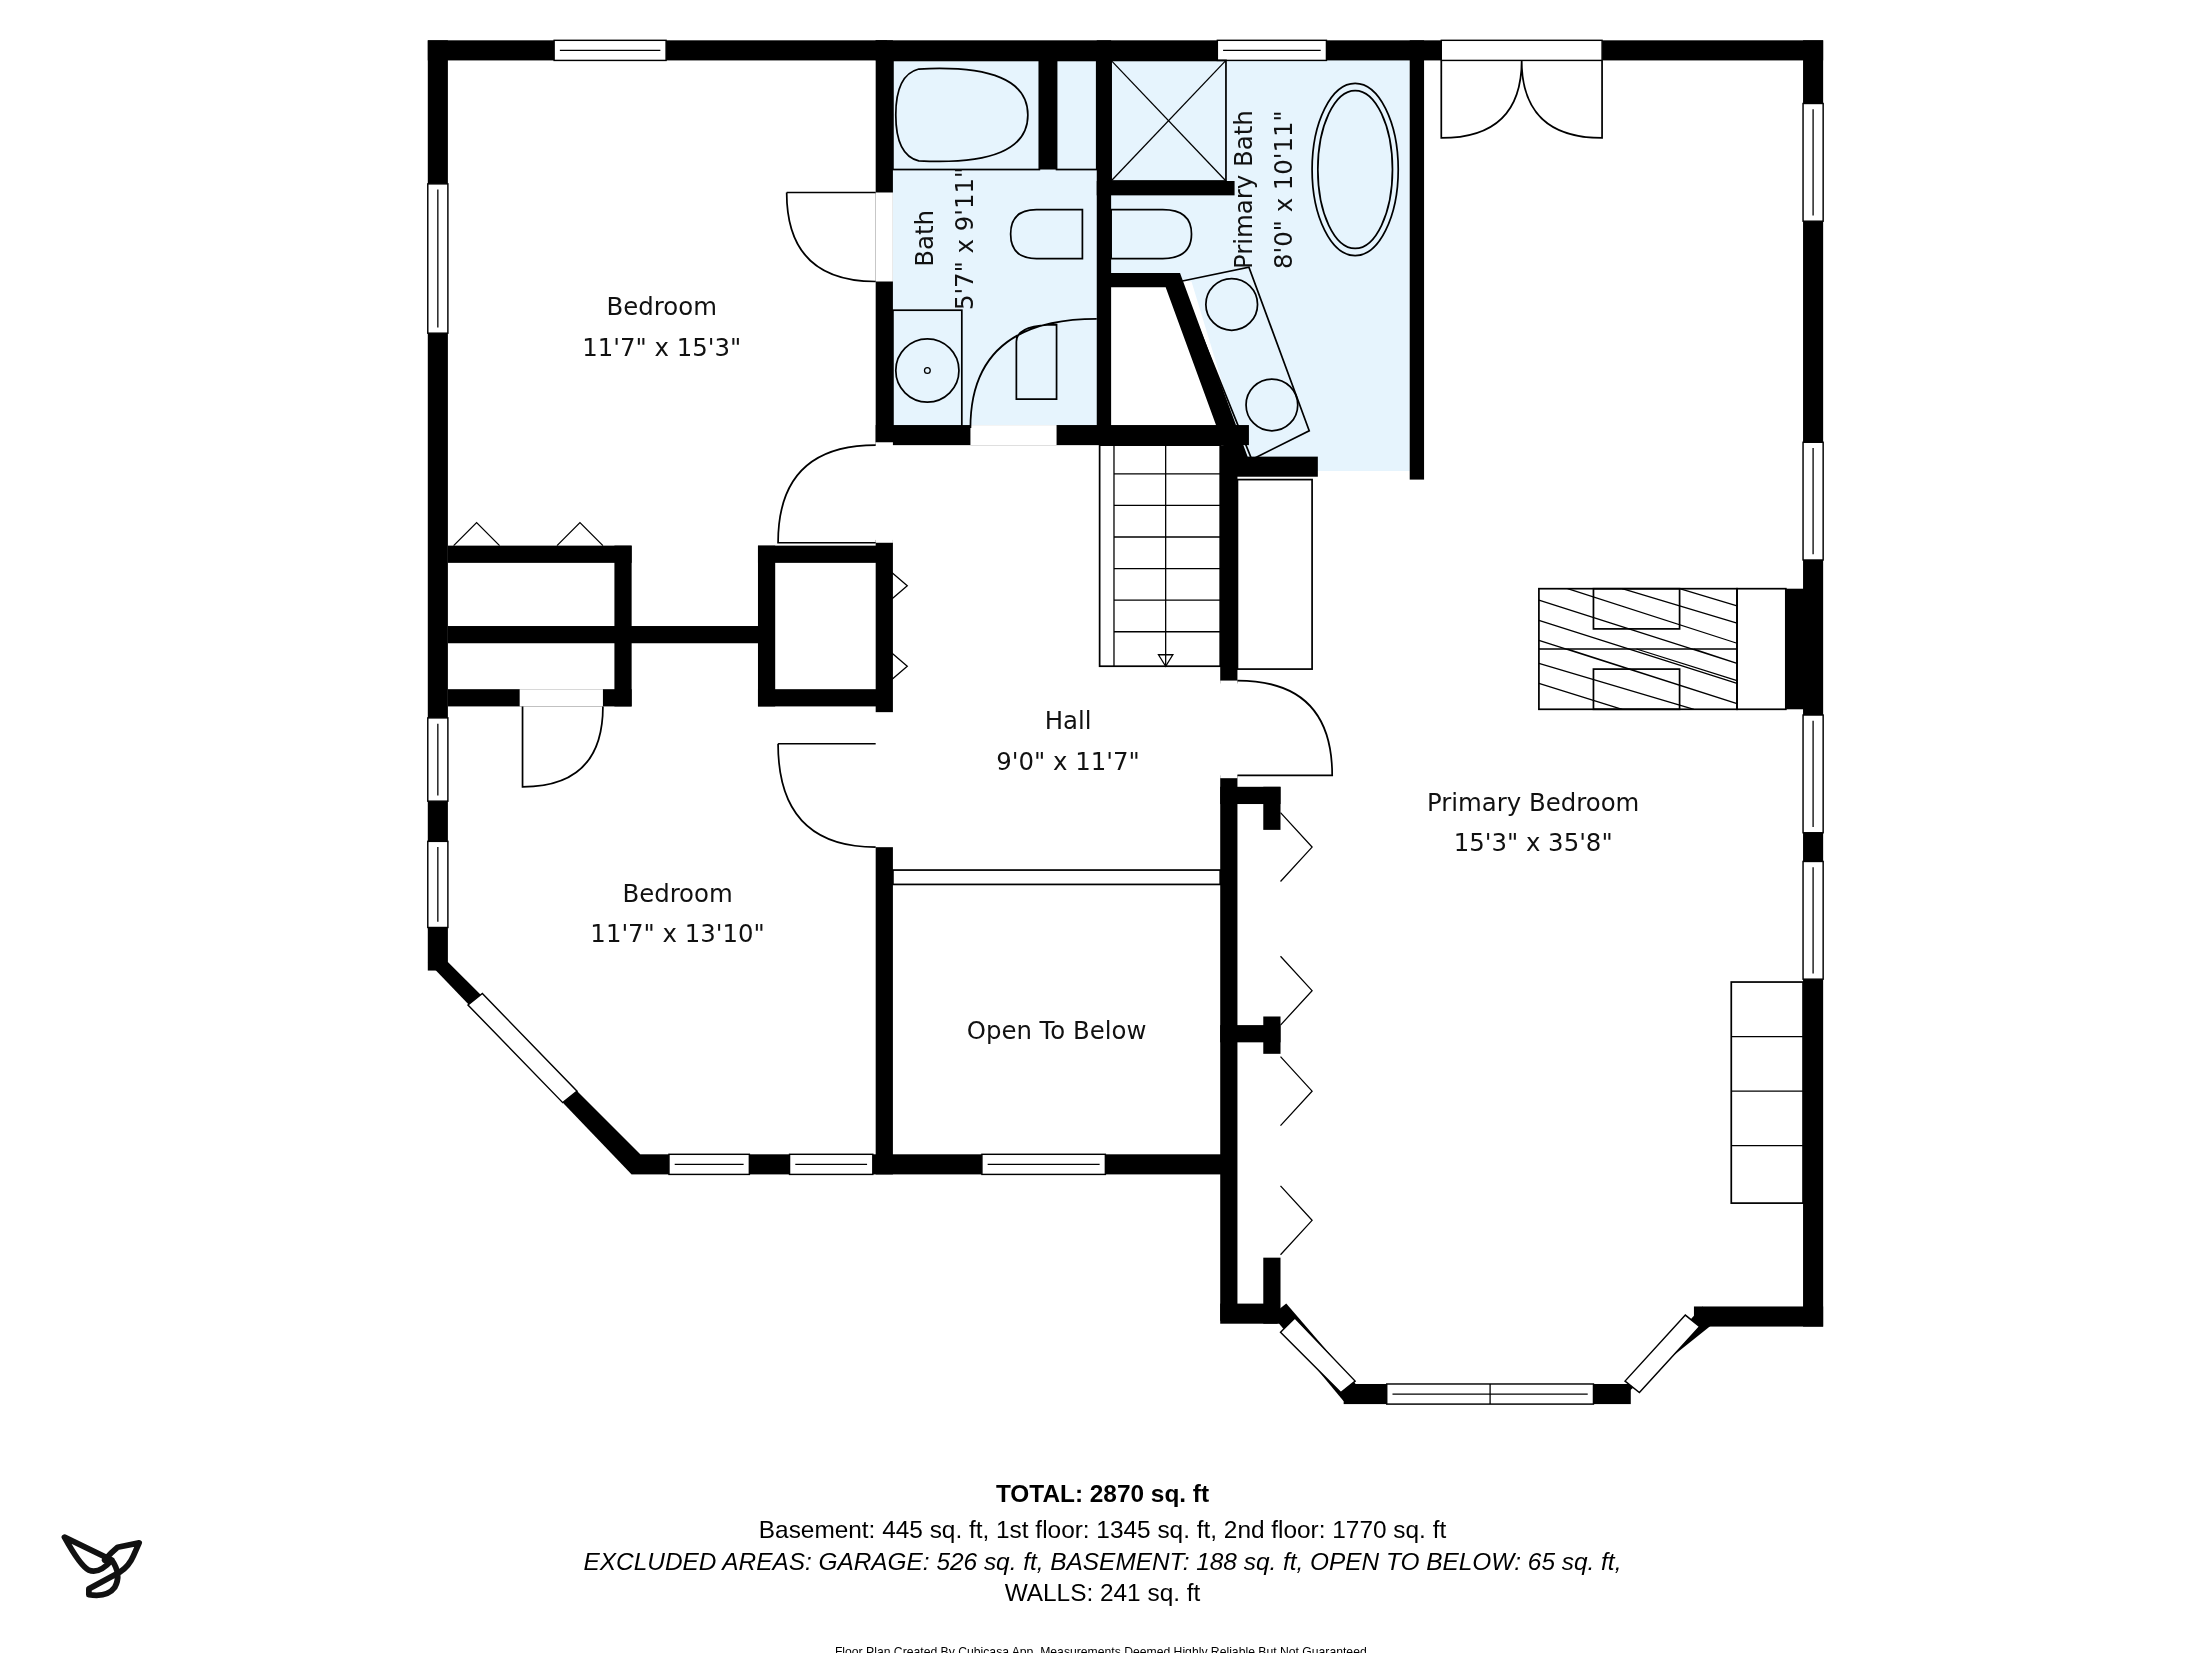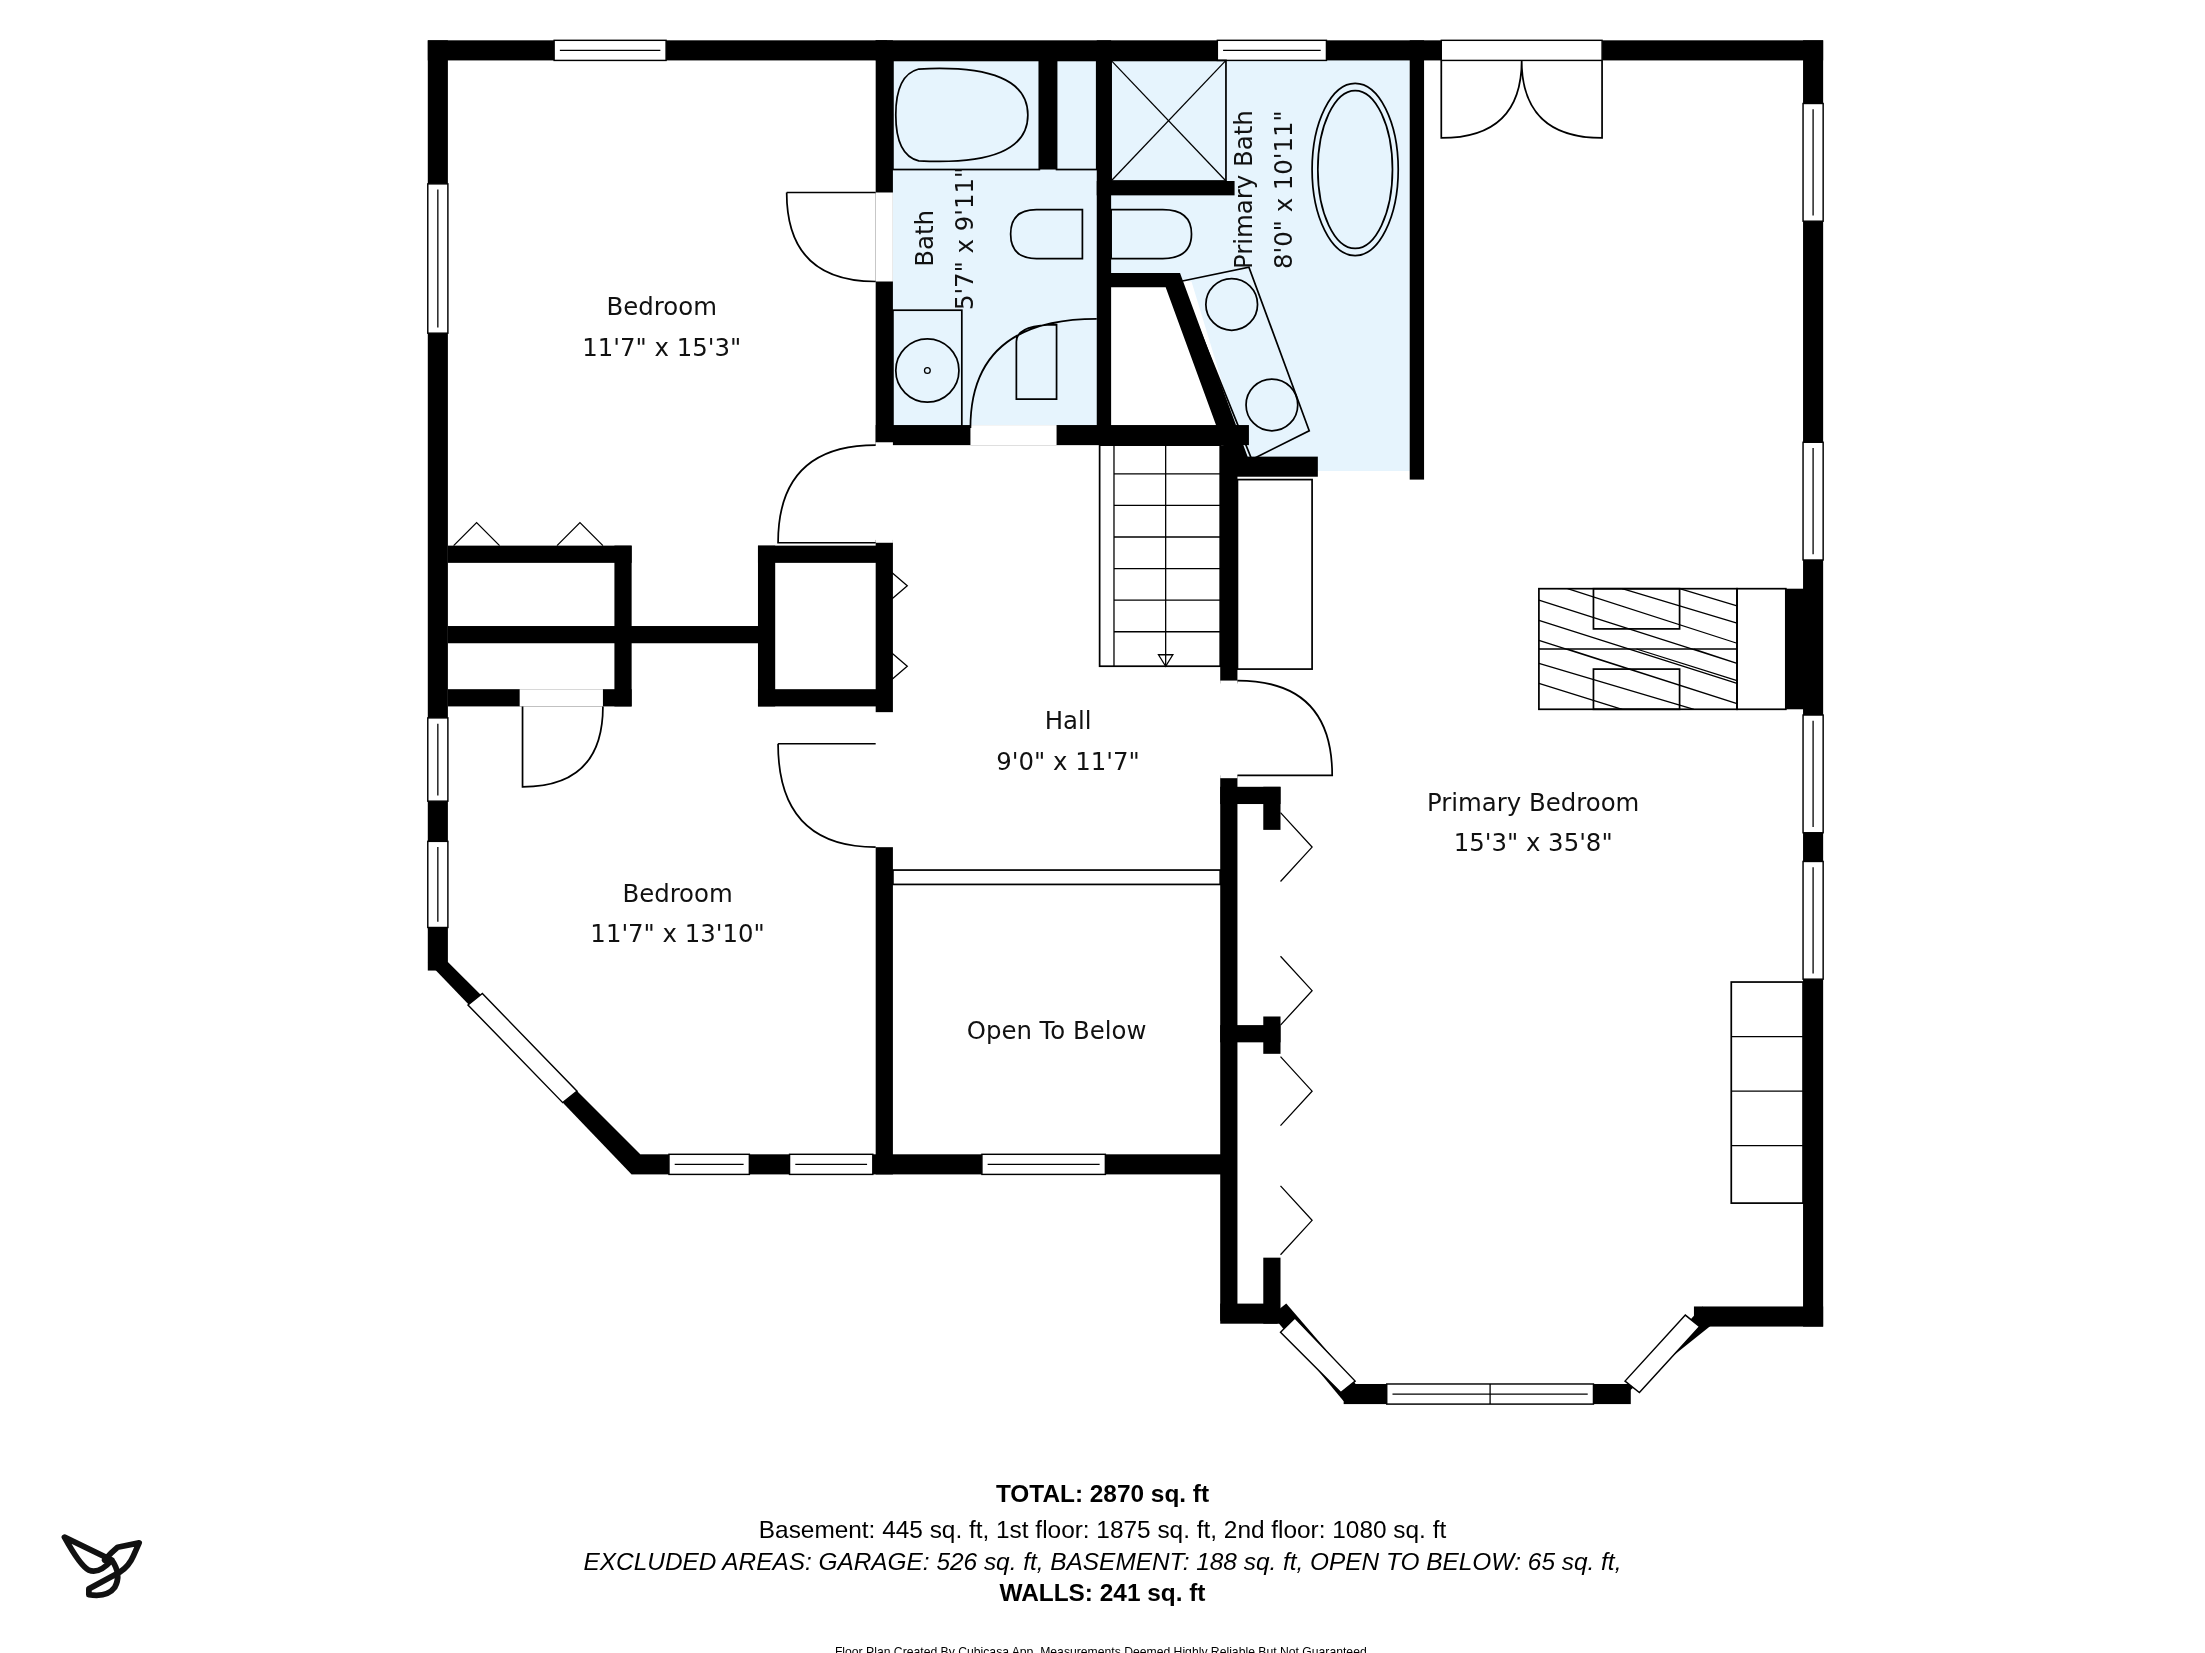--- a/index.html
+++ b/index.html
@@ -9,21 +9,21 @@
   .bath { fill: #e6f4fd; }
   .ln { fill: none; stroke: #000; stroke-width: 1.2; }
   .ln-thin { fill: none; stroke: #000; stroke-width: 0.9; }
   .win { fill: #ffffff; stroke: #000; stroke-width: 1; }
   .door-gap { fill: #ffffff; }
   .room-label { font-family: "DejaVu Sans", sans-serif; font-size: 17px; fill: #111; text-anchor: middle; }
   .footer { position: absolute; left: 0; width: 2205px; text-align: center; color: #000; font-family: "Liberation Sans", sans-serif; }
   .total { top: 1480px; font-size: 24.4px; font-weight: bold; }
   .line1 { top: 1516px; font-size: 24.4px; }
   .line2 { top: 1548px; font-size: 24.4px; font-style: italic; }
-  .line3 { top: 1579px; font-size: 24.4px; font-weight: bold; }
+  .line3 { top: 1579px; font-size: 24.4px; }
   .disclaimer { top: 1645px; font-size: 12.2px; }
   .logo { position: absolute; left: 60px; top: 1530px; width: 108px; height: 79px; }
 </style>
 </head>
 <body>
 
 <svg id="plan" viewBox="0 0 1536 1152" xmlns="http://www.w3.org/2000/svg">
 
   <g>
     <rect class="bath" x="620" y="40" width="148" height="258"></rect>
@@ -209,17 +209,17 @@
 
     <text class="room-label" x="736" y="724">Open To Below</text>
   </g>
 </svg>
 
 <svg class="logo" viewBox="0 0 150 110" xmlns="http://www.w3.org/2000/svg">
   <path d="M6,10 L72,42 Q54,62 40,56 Q28,50 6,10 Z M72,42 Q86,62 76,80 Q66,94 40,90 L40,82 L84,58 Q96,50 102,36 L110,18 L80,24 Q70,32 62,42" fill="none" stroke="#111" stroke-width="8" stroke-linejoin="round" stroke-linecap="round"></path>
 </svg>
 
 <div class="footer total">TOTAL: 2870 sq. ft</div>
-<div class="footer line1">Basement: 445 sq. ft, 1st floor: 1875 sq. ft, 2nd floor: 1080 sq. ft</div>
+<div class="footer line1">Basement: 445 sq. ft, 1st floor: 1345 sq. ft, 2nd floor: 1770 sq. ft</div>
 <div class="footer line2">EXCLUDED AREAS: GARAGE: 526 sq. ft, BASEMENT: 188 sq. ft, OPEN TO BELOW: 65 sq. ft,</div>
 <div class="footer line3">WALLS: 241 sq. ft</div>
 <div class="footer disclaimer">Floor Plan Created By Cubicasa App. Measurements Deemed Highly Reliable But Not Guaranteed.</div>
 
 
 </body></html>

